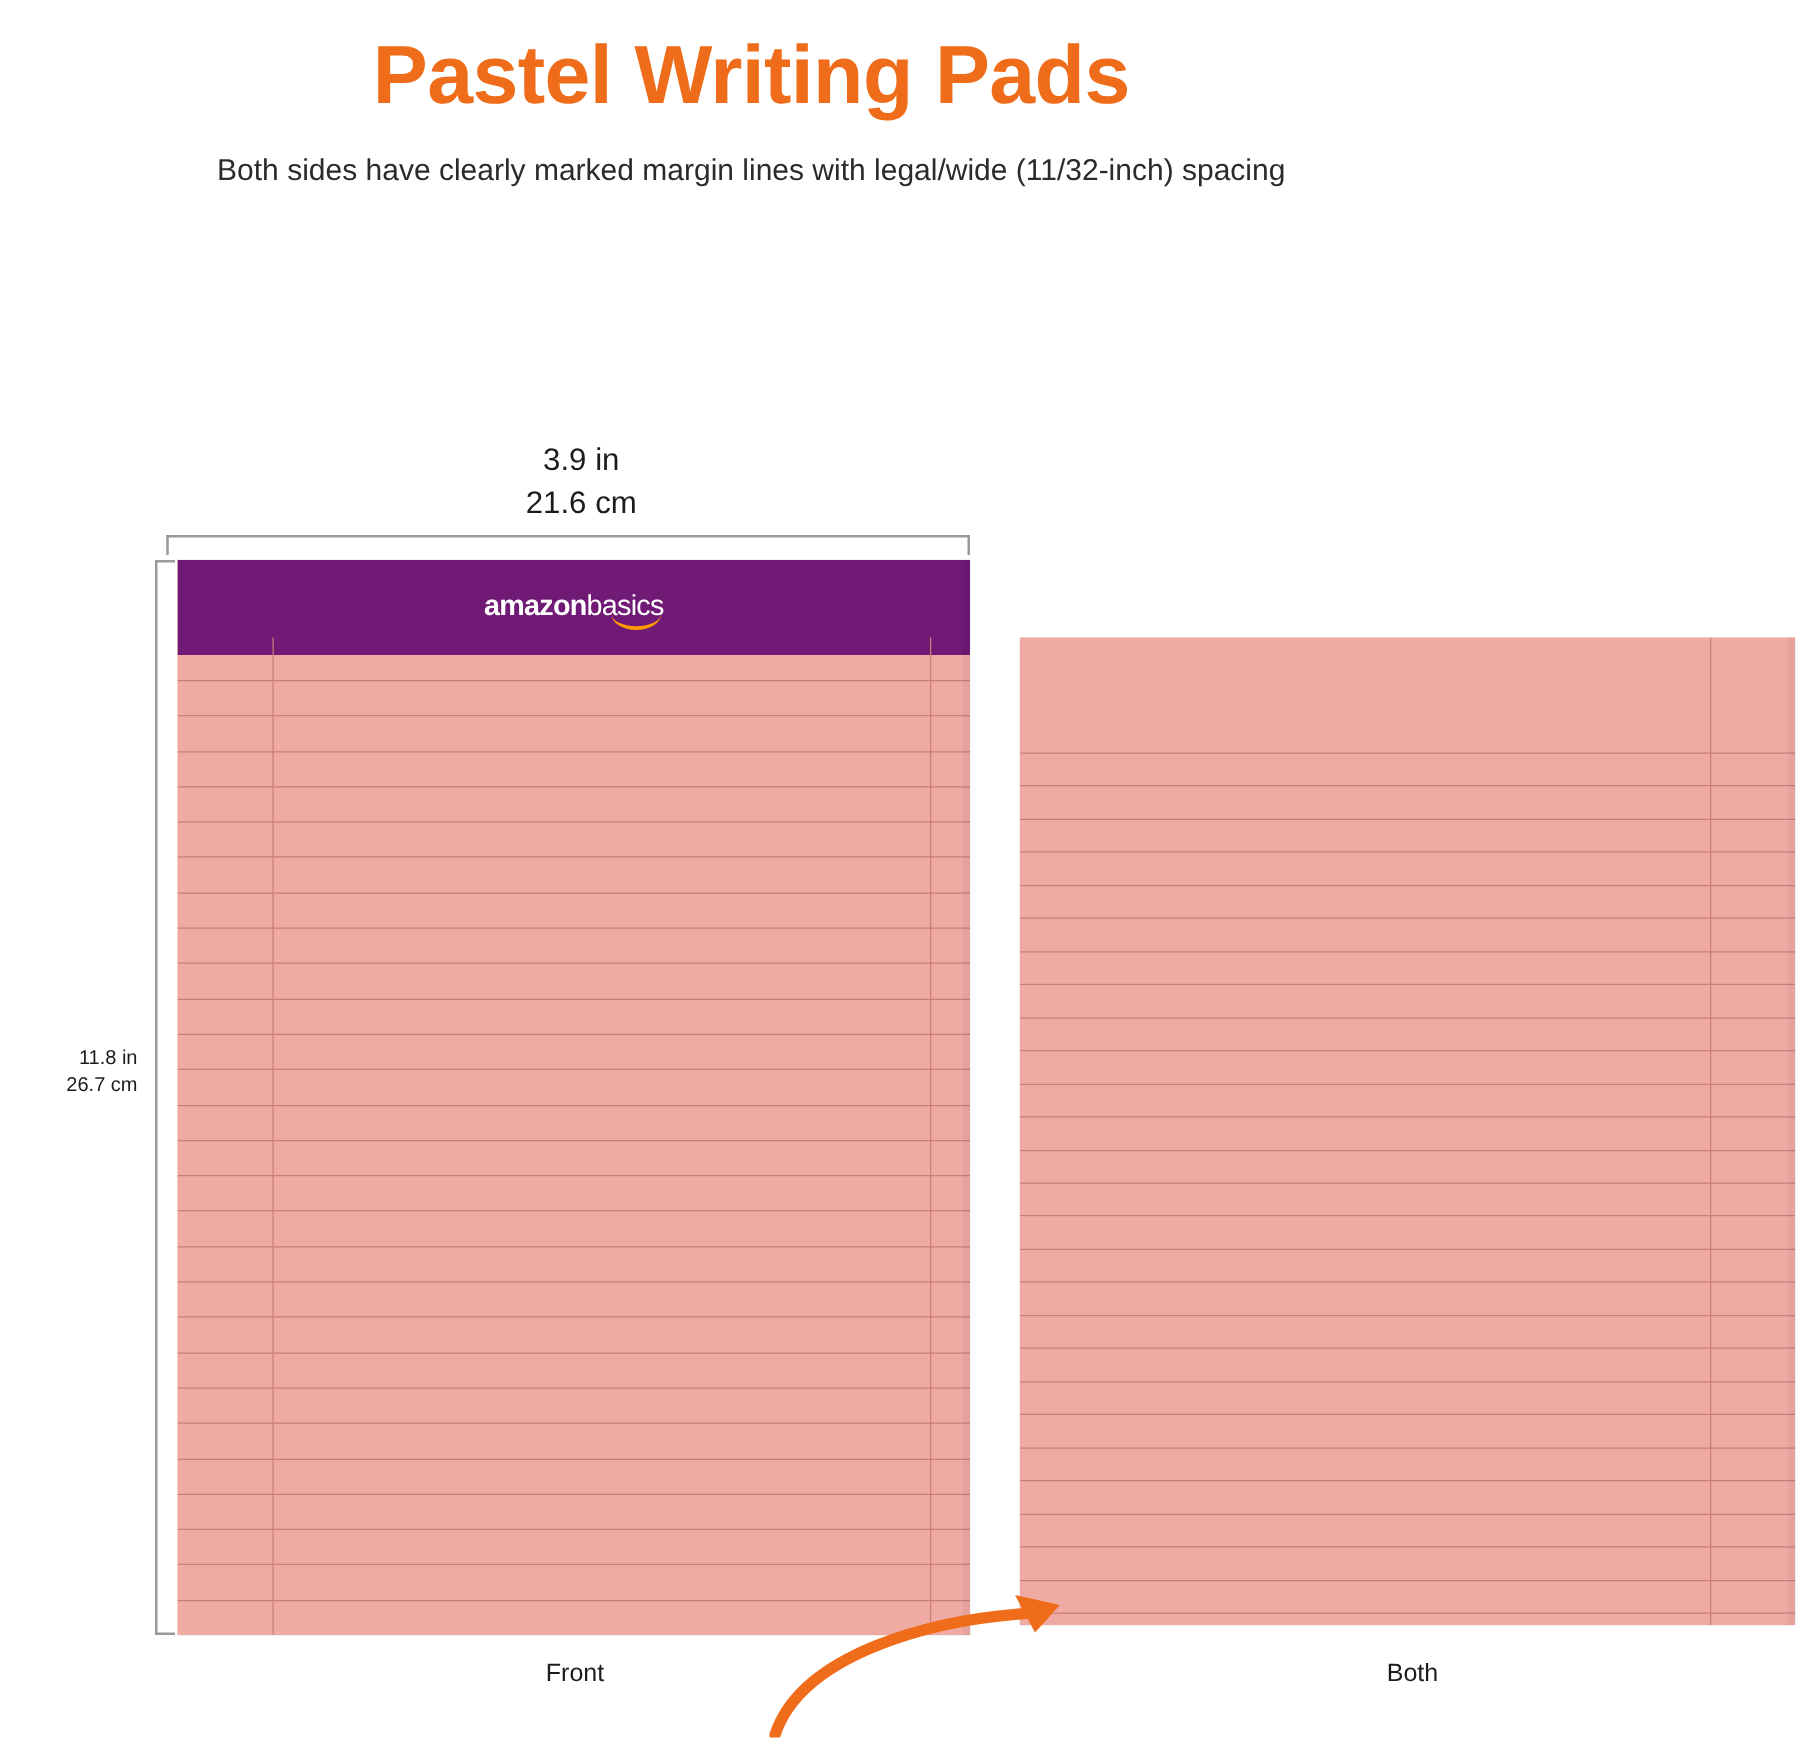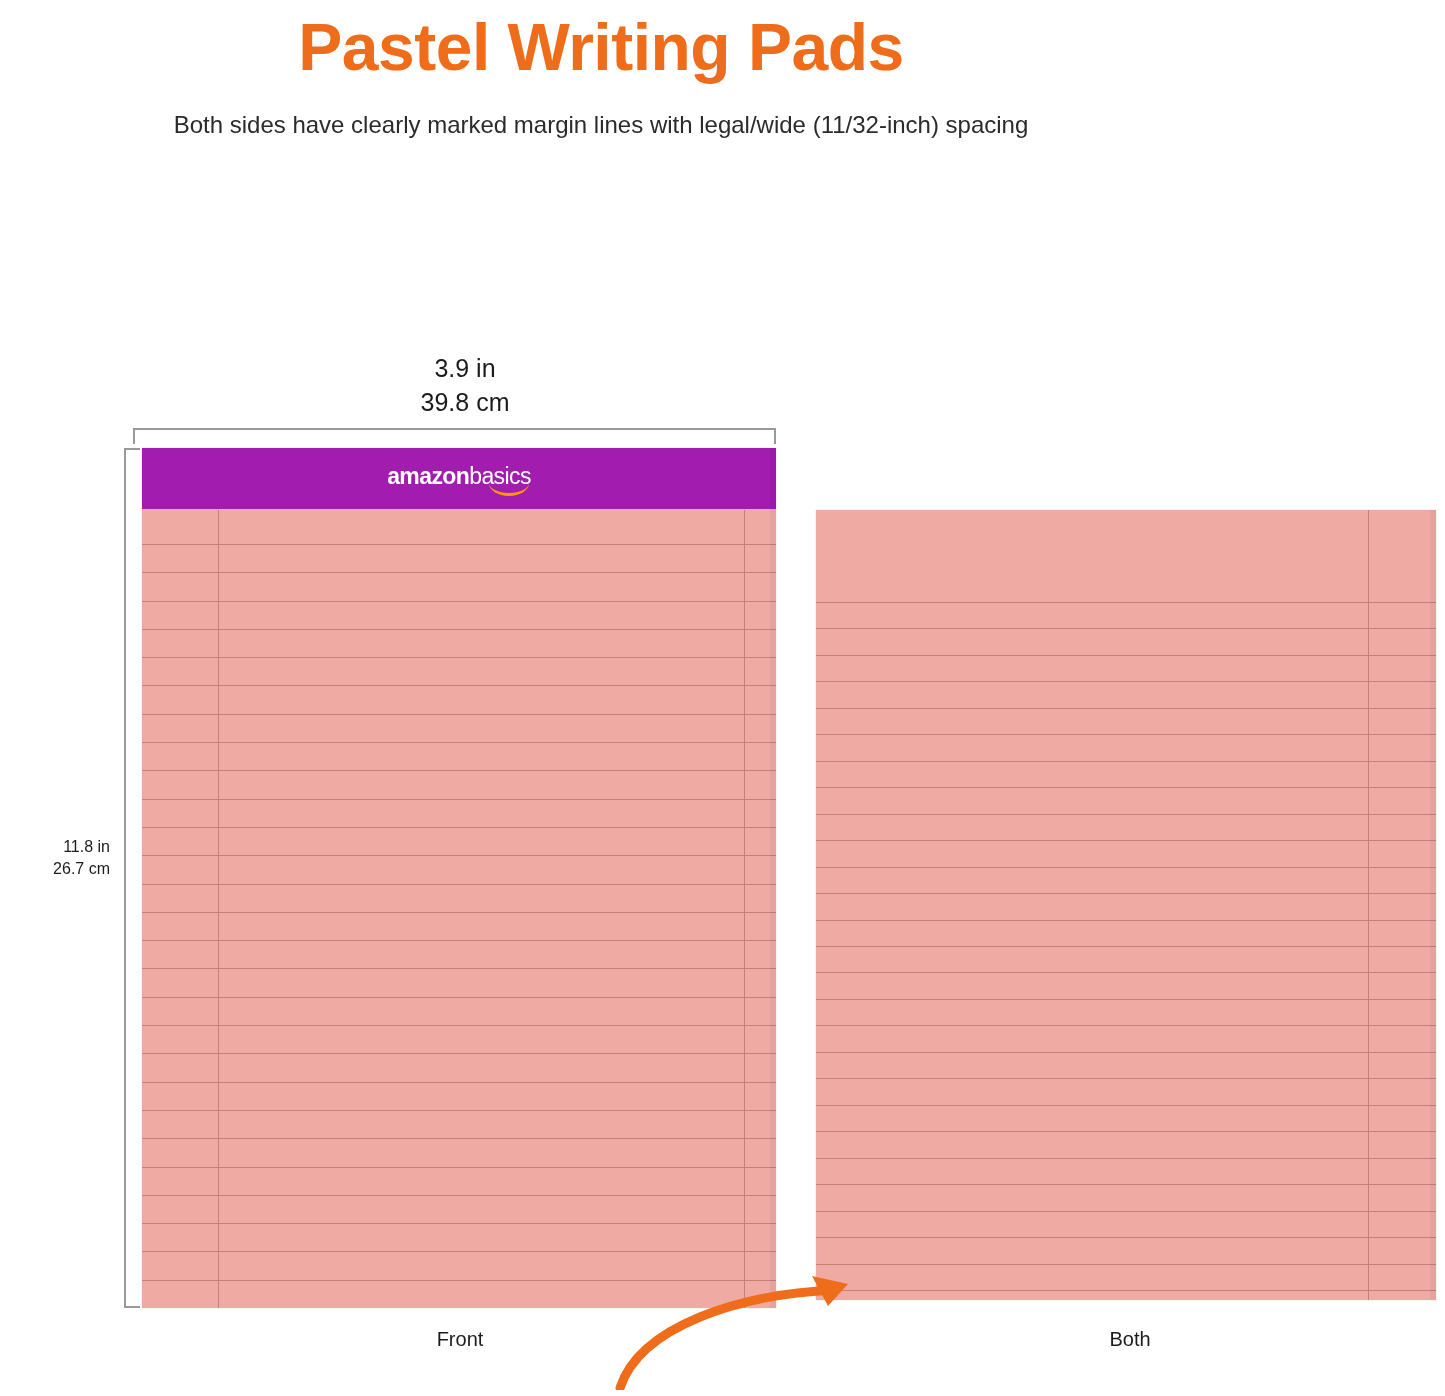--- a/index.html
+++ b/index.html
@@ -12,21 +12,21 @@
     height: 1396px;
     position: relative;
     font-family: "Liberation Sans", sans-serif;
     color: #222222;
     overflow: hidden;
   }
 
   
   #header-block {
     position: absolute;
-    top: 4px;
+    top: 16px;
     left: 0;
     width: 1202px;
     text-align: center;
   }
   #main-title {
     margin: 0;
     padding-top: 6px;
     font-size: 66px;
     line-height: 1.15;
     font-weight: bold;
@@ -132,22 +132,22 @@
     width: 620px;
     height: 790px;
     box-shadow: 0 0 1px rgba(0,0,0,0.25);
   }
 
   .pad-header {
     position: absolute;
     left: 0;
     top: 0;
     width: 100%;
-    height: 61px;
-    background: #a21caf;
+    height: 76px;
+    background: #701a75;
     display: flex;
     align-items: center;
     justify-content: center;
     text-align: right;
   }
   .brand-logo {
     color: #ffffff;
     font-size: 23px;
     letter-spacing: -0.6px;
     position: relative;
@@ -224,21 +224,21 @@
 </head>
 <body>
 
 <div id="header-block">
   <h1 id="main-title">Pastel Writing Pads</h1>
   <p id="subtitle">Both sides have clearly marked margin lines with legal/wide (11/32-inch) spacing</p>
 </div>
 
 <div id="width-dim">
   <div>3.9 in</div>
-  <div>39.8 cm</div>
+  <div>21.6 cm</div>
 </div>
 <div id="width-tick-line"></div>
 <div id="width-tick-left"></div>
 <div id="width-tick-right"></div>
 
 <div id="height-dim">
   <div>11.8 in</div>
   <div>26.7 cm</div>
 </div>
 <div id="height-tick-line"></div>

